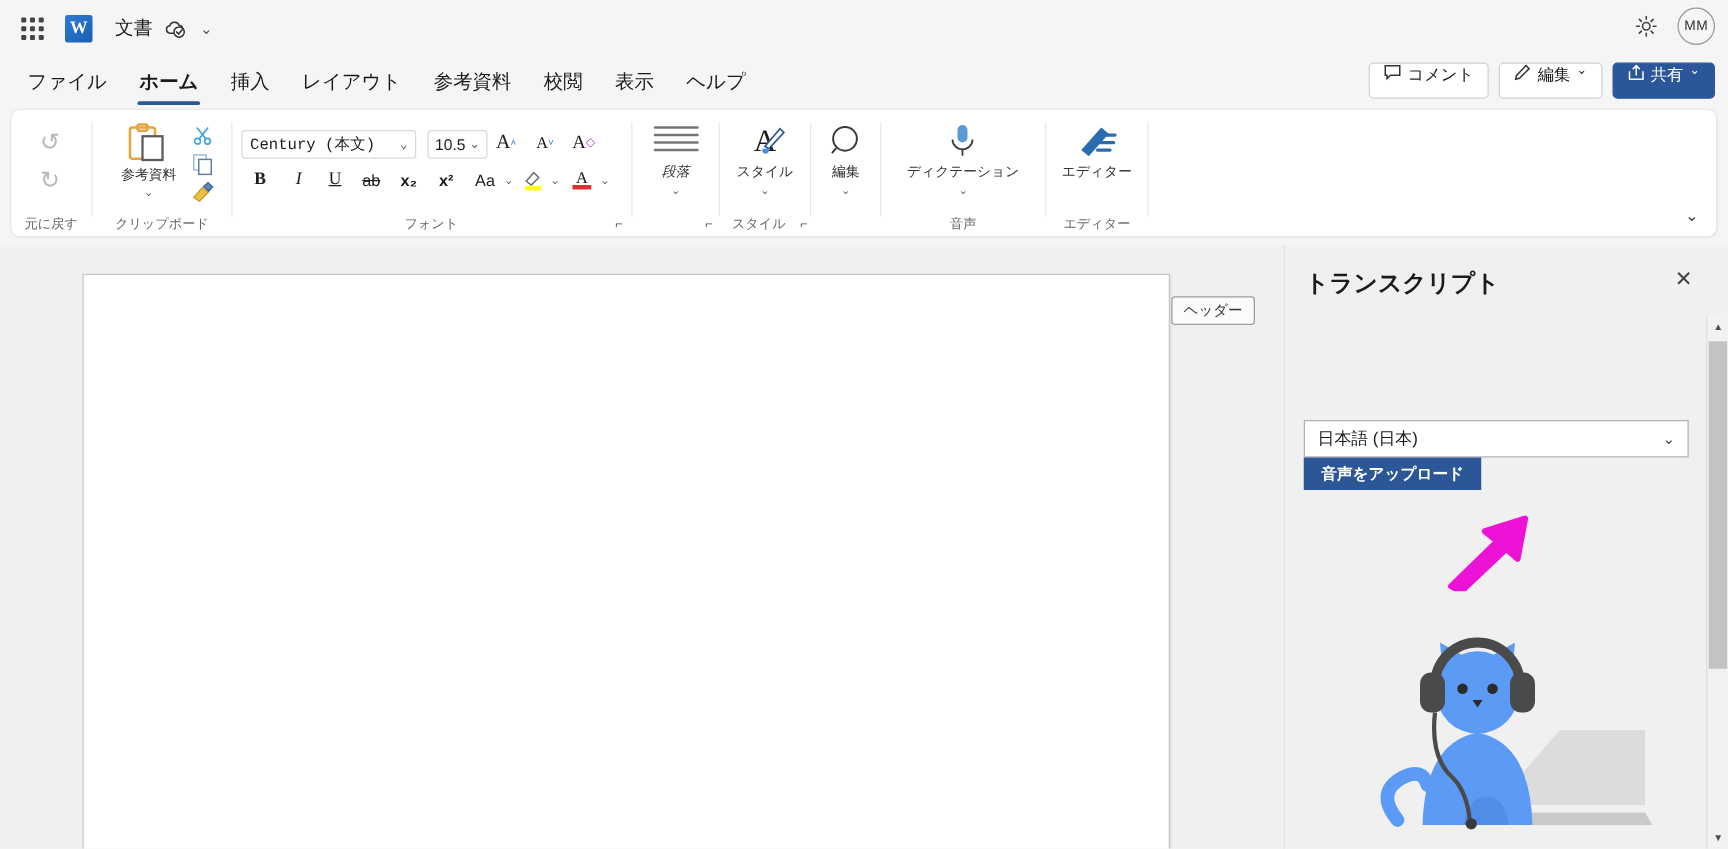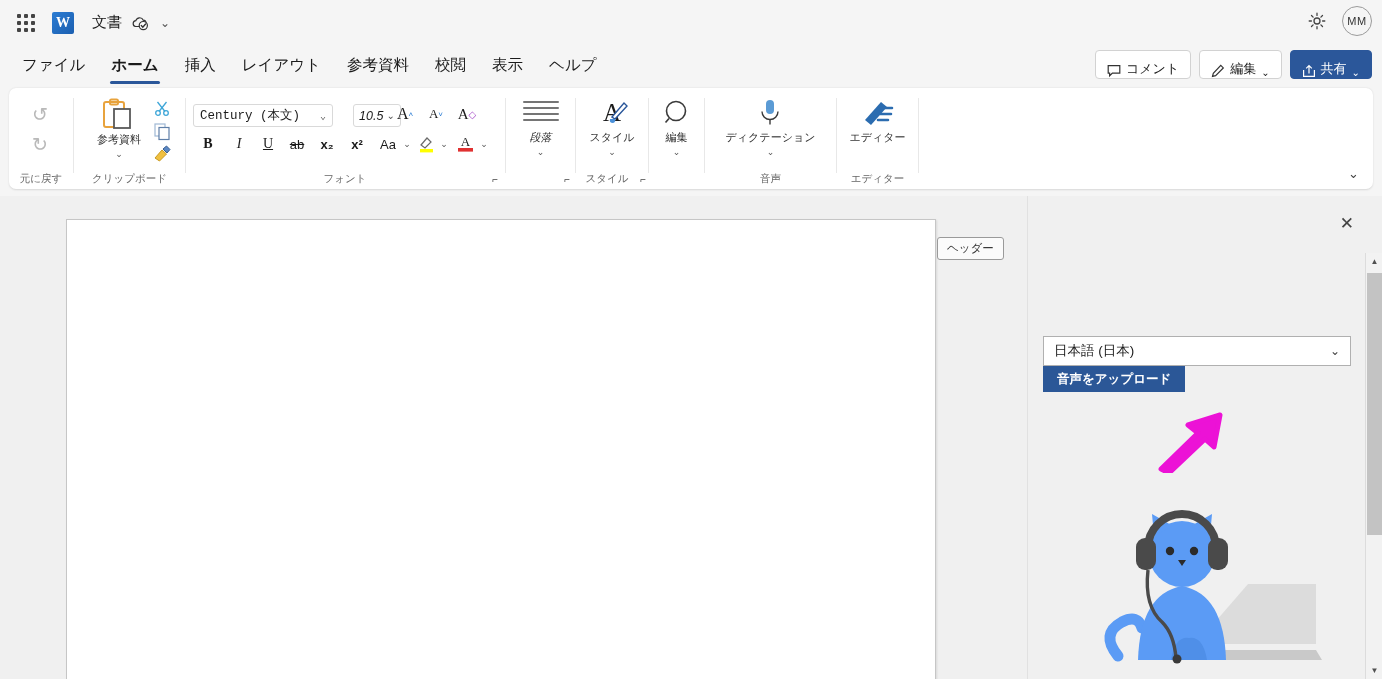--- a/index.html
+++ b/index.html
@@ -44,21 +44,21 @@
   .menubar { position: absolute; top: 45px; left: 0; width: 1382px; height: 40px;
     display: flex; align-items: center; }
   .menuitem { font-size: 15.5px; color: #1b1b1b; padding: 3px 10px; margin-left: 6px;
     cursor: pointer; position: relative; white-space: nowrap; }
   .menuitem:first-child { margin-left: 12px; }
   .menuitem.active { font-weight: bold; }
   .menuitem.active::after { content: ""; position: absolute; left: 9px; right: 9px;
     bottom: -5px; height: 2.5px; background: #2b579a; border-radius: 2px; }
   .mb-right { position: absolute; right: 10px; top: 5px; display: flex; align-items: center; gap: 8px; }
   .pill { height: 29px; border: 1px solid #d2d2d2; border-radius: 4px; background: #fff;
-    display: flex; align-items: flex-end; gap: 5px; padding: 0 11px;
+    display: flex; align-items: flex-start; gap: 5px; padding: 0 11px;
     font-size: 13px; color: #1b1b1b; cursor: pointer; }
   .pill.primary { background: #2b579a; color: #fff; border-color: #2b579a; }
   .pill .cv { font-size: 10px; }
 
   
   .ribbon { position: absolute; top: 88px; left: 9px; width: 1364px; height: 101px;
     background: #fff; border-radius: 7px; box-shadow: 0 .5px 2px rgba(0,0,0,.12); }
   .rgroup { position: absolute; top: 0; height: 101px; }
   .rgroup .glabel { position: absolute; bottom: 3px; width: 100%; text-align: center;
     font-size: 10.5px; color: #666; }
@@ -246,21 +246,21 @@
       </div>
       <div class="glabel">クリップボード</div>
     </div>
     <div class="vdiv" style="left:176px;"></div>
 
     <div class="rgroup" style="left:177px;width:318px;">
       <div class="fontname" style="position:absolute;left:7px;top:16px;font-family:Liberation Mono, monospace;">
         <span>Century (本文)</span>
         <span class="cv">⌄</span>
       </div>
-      <div class="fontsize" style="position:absolute;left:167px;top:16px;font-style:italic;">
+      <div class="fontsize" style="position:absolute;left:156px;top:16px;">
         <span>10.5</span>
         <span class="cv">⌄</span>
       </div>
       <div class="fbtn" style="position:absolute;left:207px;top:14px;">
         <span style="font-size:16px;font-family:'Liberation Serif',serif;">A</span>
           <span style="font-size:8px;color:#2b7cd3;">˄</span>
       </div>
       <div class="fbtn" style="position:absolute;left:238px;top:14px;">
         <span style="font-size:13px;font-family:'Liberation Serif',serif;">A</span>
           <span style="font-size:8px;color:#2b7cd3;">˅</span>
@@ -372,20 +372,21 @@
   <div class="docarea">
     <div class="page"></div>
   </div>
   <div class="headerlabel">ヘッダー</div>
 
   <div class="docscroll">
     <div class="docthumb"></div>
   </div>
 
   <div class="pane">
+    <div class="pane-title">トランスクリプト</div>
     <div class="pane-close">✕</div>
 
     <div class="langsel">
       <span>日本語 (日本)</span>
       <span class="cv">⌄</span>
     </div>
 
     <div class="btnrow">
       <div class="bluebtn">音声をアップロード</div>
     </div>

